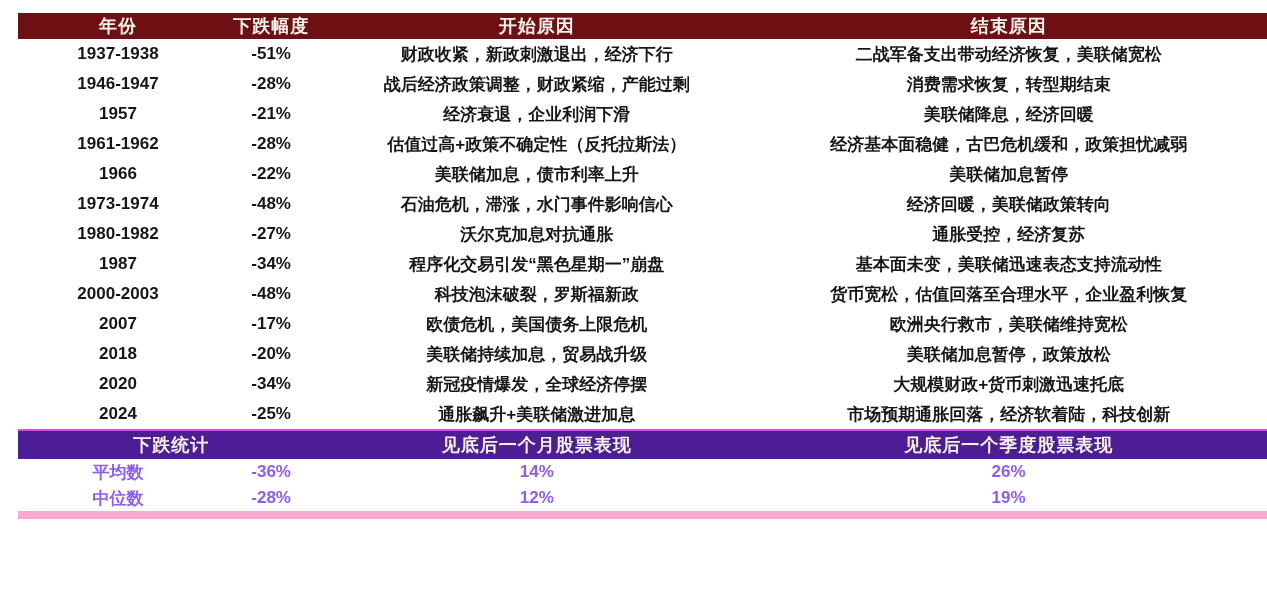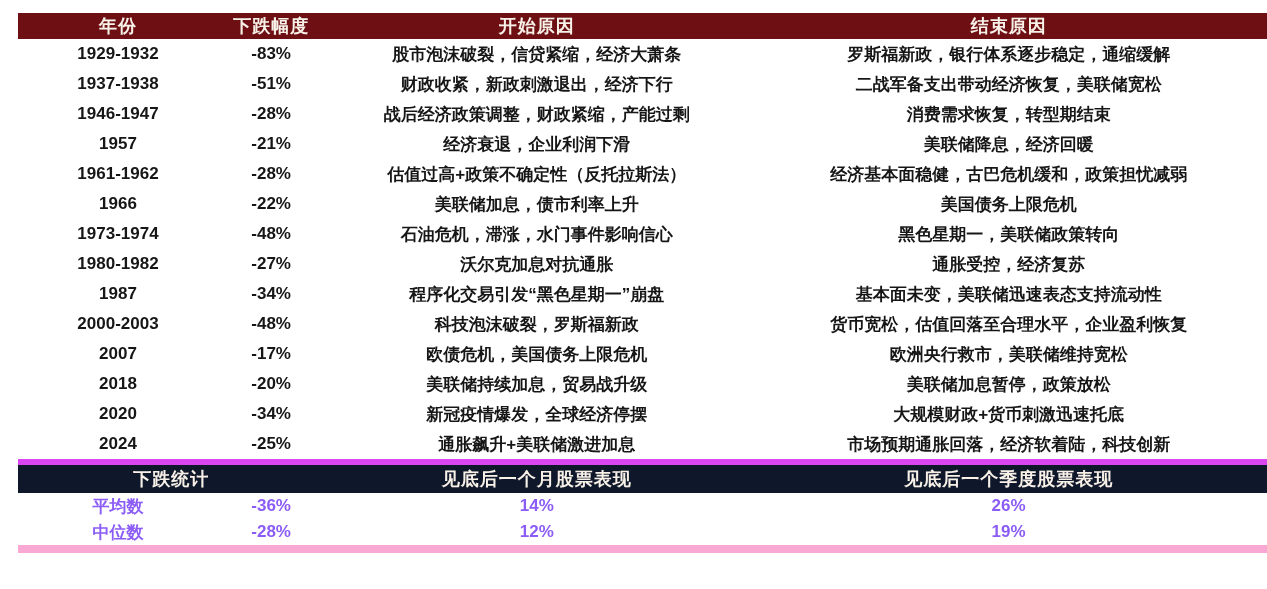--- a/index.html
+++ b/index.html
@@ -41,26 +41,26 @@
     height: 26px;
     letter-spacing: 1px;
   }
   .decline-table tbody.data-rows td {
     color: #161616;
     font-size: 17px;
     font-weight: 600;
     height: 30px;
   }
   .decline-table tr.stats-header-row th {
-    background: #0f172a;
+    background: #4c1d95;
     color: #f7f1e8;
     font-size: 18px;
     font-weight: bold;
     height: 28px;
-    border-top: 6px solid #d946ef;
+    border-top: 2px solid #d946ef;
     letter-spacing: 1px;
   }
   .decline-table tbody.stats-body td {
     color: #8b5cf6;
     font-size: 17px;
     font-weight: 600;
     height: 26px;
   }
   .decline-table tbody.stats-body tr:last-child td {
     border-bottom: 8px solid #f9a8d4;
@@ -81,26 +81,20 @@
       <thead>
         <tr>
           <th>年份</th>
           <th>下跌幅度</th>
           <th>开始原因</th>
           <th>结束原因</th>
         </tr>
       </thead>
       <tbody class="data-rows" id="rows-body">
           <tr>
-            <td>1929-1932</td>
-            <td>-83%</td>
-            <td>股市泡沫破裂，信贷紧缩，经济大萧条</td>
-            <td>罗斯福新政，银行体系逐步稳定，通缩缓解</td>
-          </tr>
-          <tr>
             <td>1937-1938</td>
             <td>-51%</td>
             <td>财政收紧，新政刺激退出，经济下行</td>
             <td>二战军备支出带动经济恢复，美联储宽松</td>
           </tr>
           <tr>
             <td>1946-1947</td>
             <td>-28%</td>
             <td>战后经济政策调整，财政紧缩，产能过剩</td>
             <td>消费需求恢复，转型期结束</td>
@@ -114,27 +108,27 @@
           <tr>
             <td>1961-1962</td>
             <td>-28%</td>
             <td>估值过高+政策不确定性（反托拉斯法）</td>
             <td>经济基本面稳健，古巴危机缓和，政策担忧减弱</td>
           </tr>
           <tr>
             <td>1966</td>
             <td>-22%</td>
             <td>美联储加息，债市利率上升</td>
-            <td>美国债务上限危机</td>
+            <td>美联储加息暂停</td>
           </tr>
           <tr>
             <td>1973-1974</td>
             <td>-48%</td>
             <td>石油危机，滞涨，水门事件影响信心</td>
-            <td>黑色星期一，美联储政策转向</td>
+            <td>经济回暖，美联储政策转向</td>
           </tr>
           <tr>
             <td>1980-1982</td>
             <td>-27%</td>
             <td>沃尔克加息对抗通胀</td>
             <td>通胀受控，经济复苏</td>
           </tr>
           <tr>
             <td>1987</td>
             <td>-34%</td>

